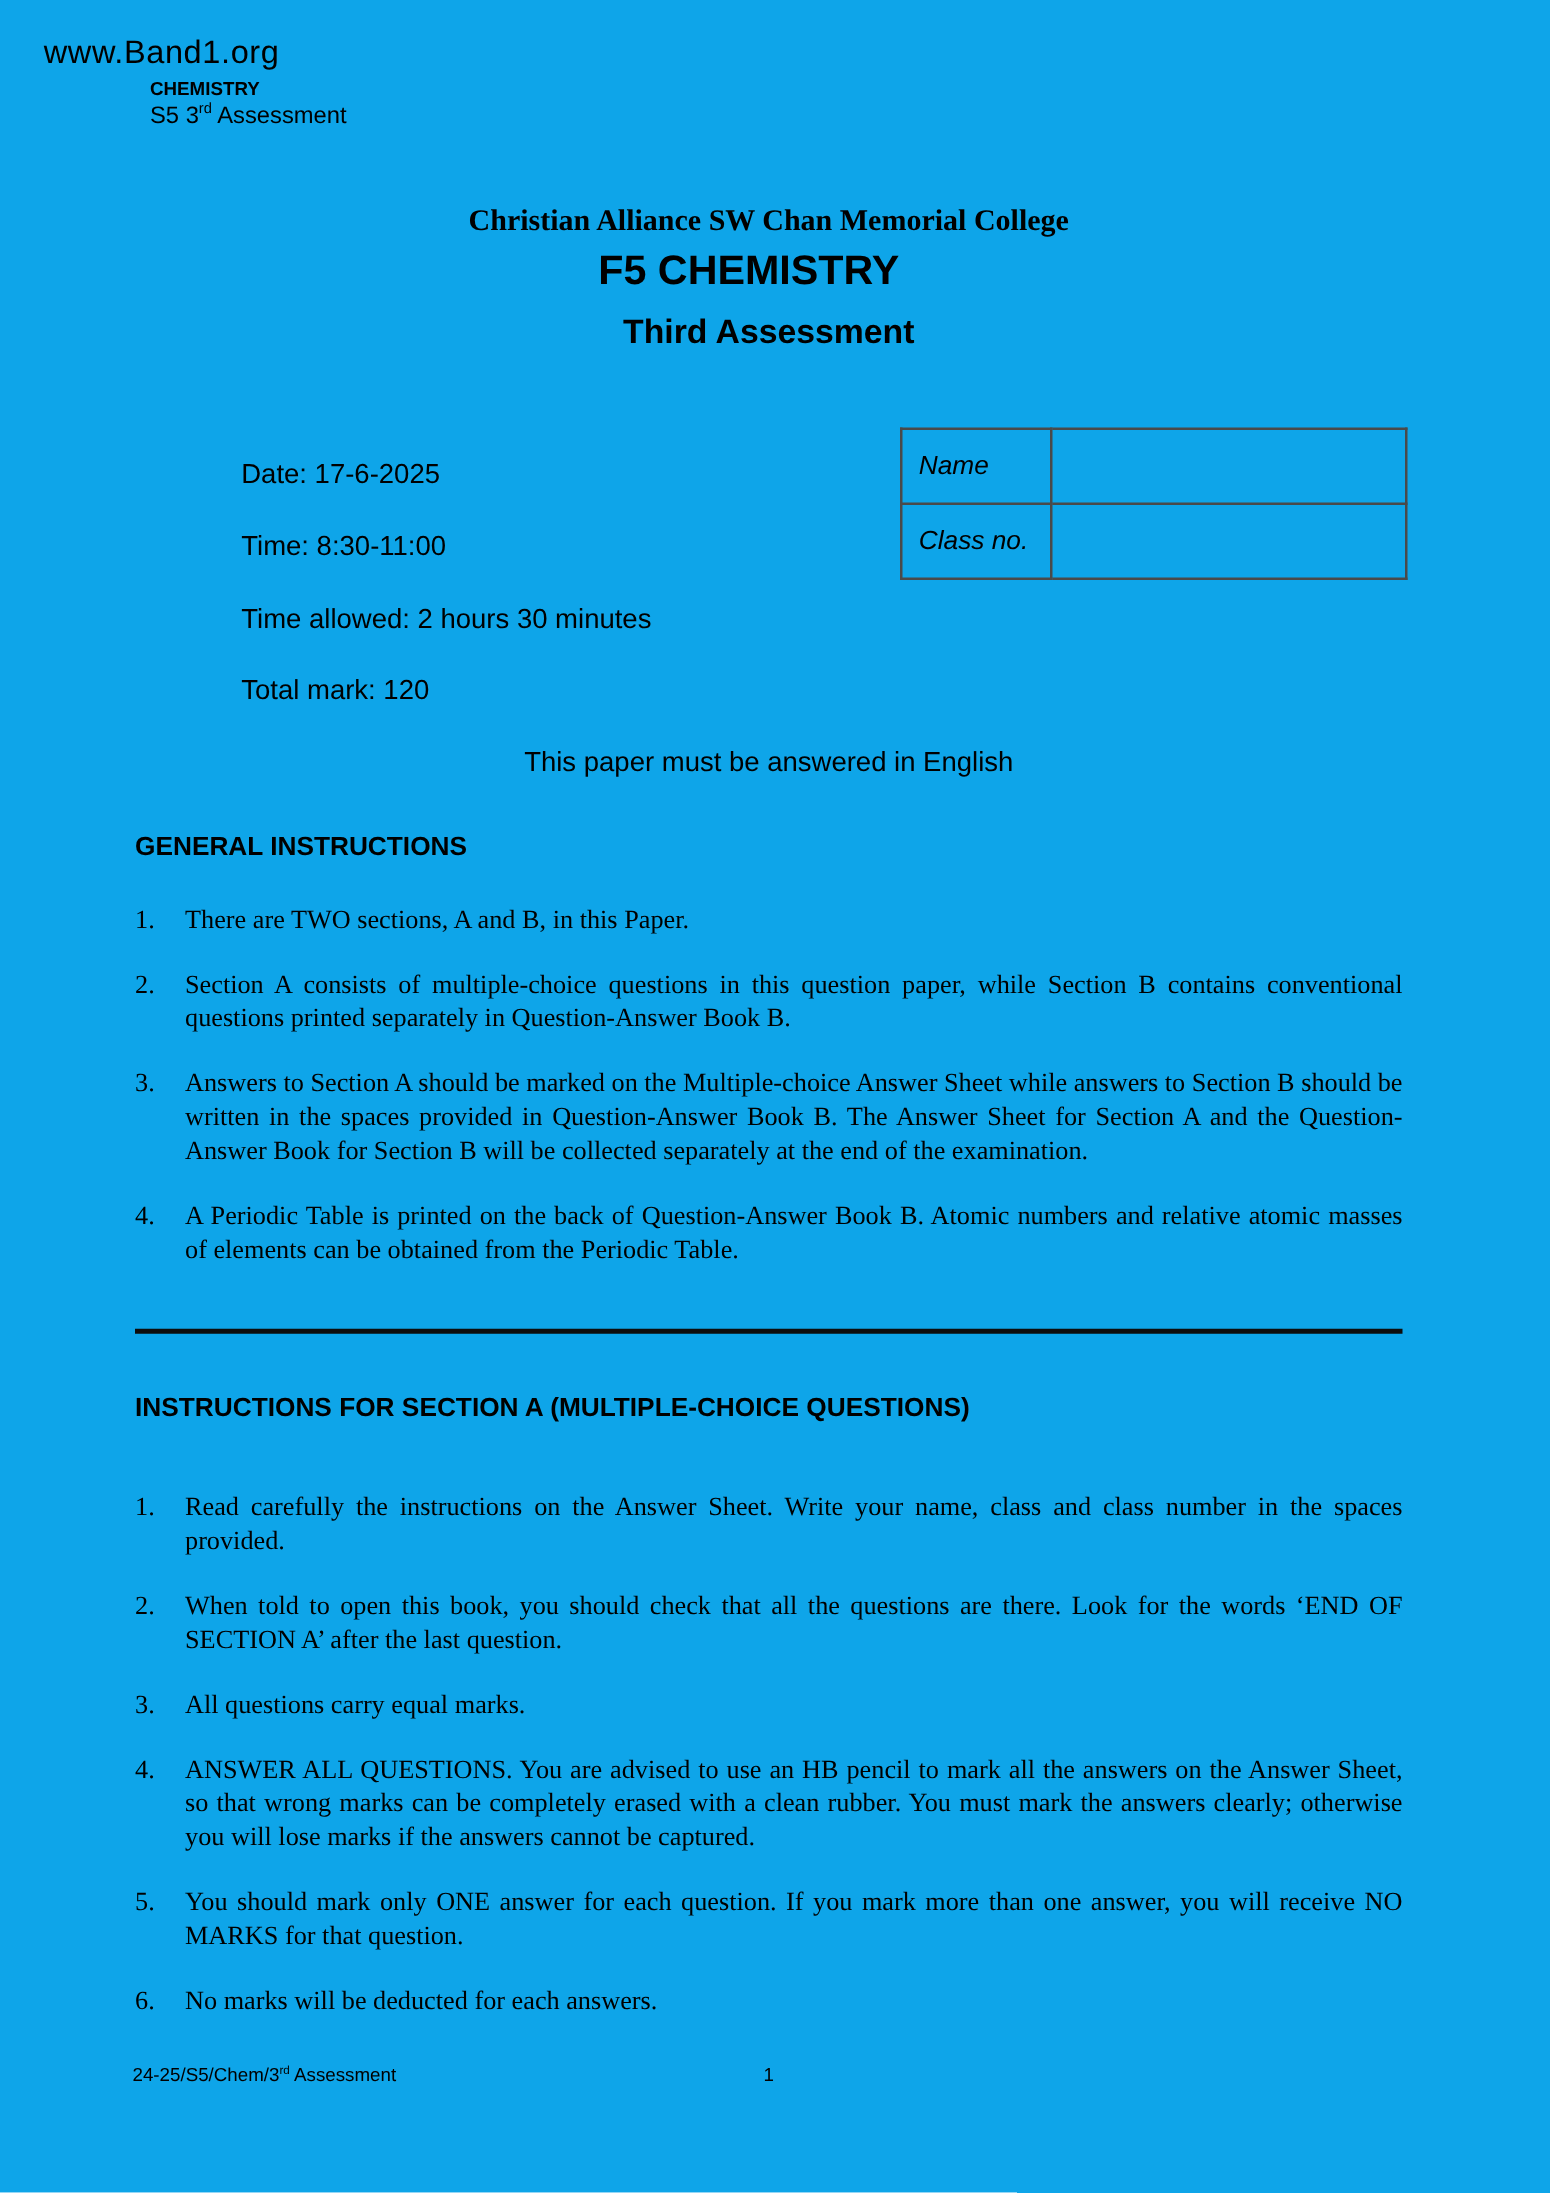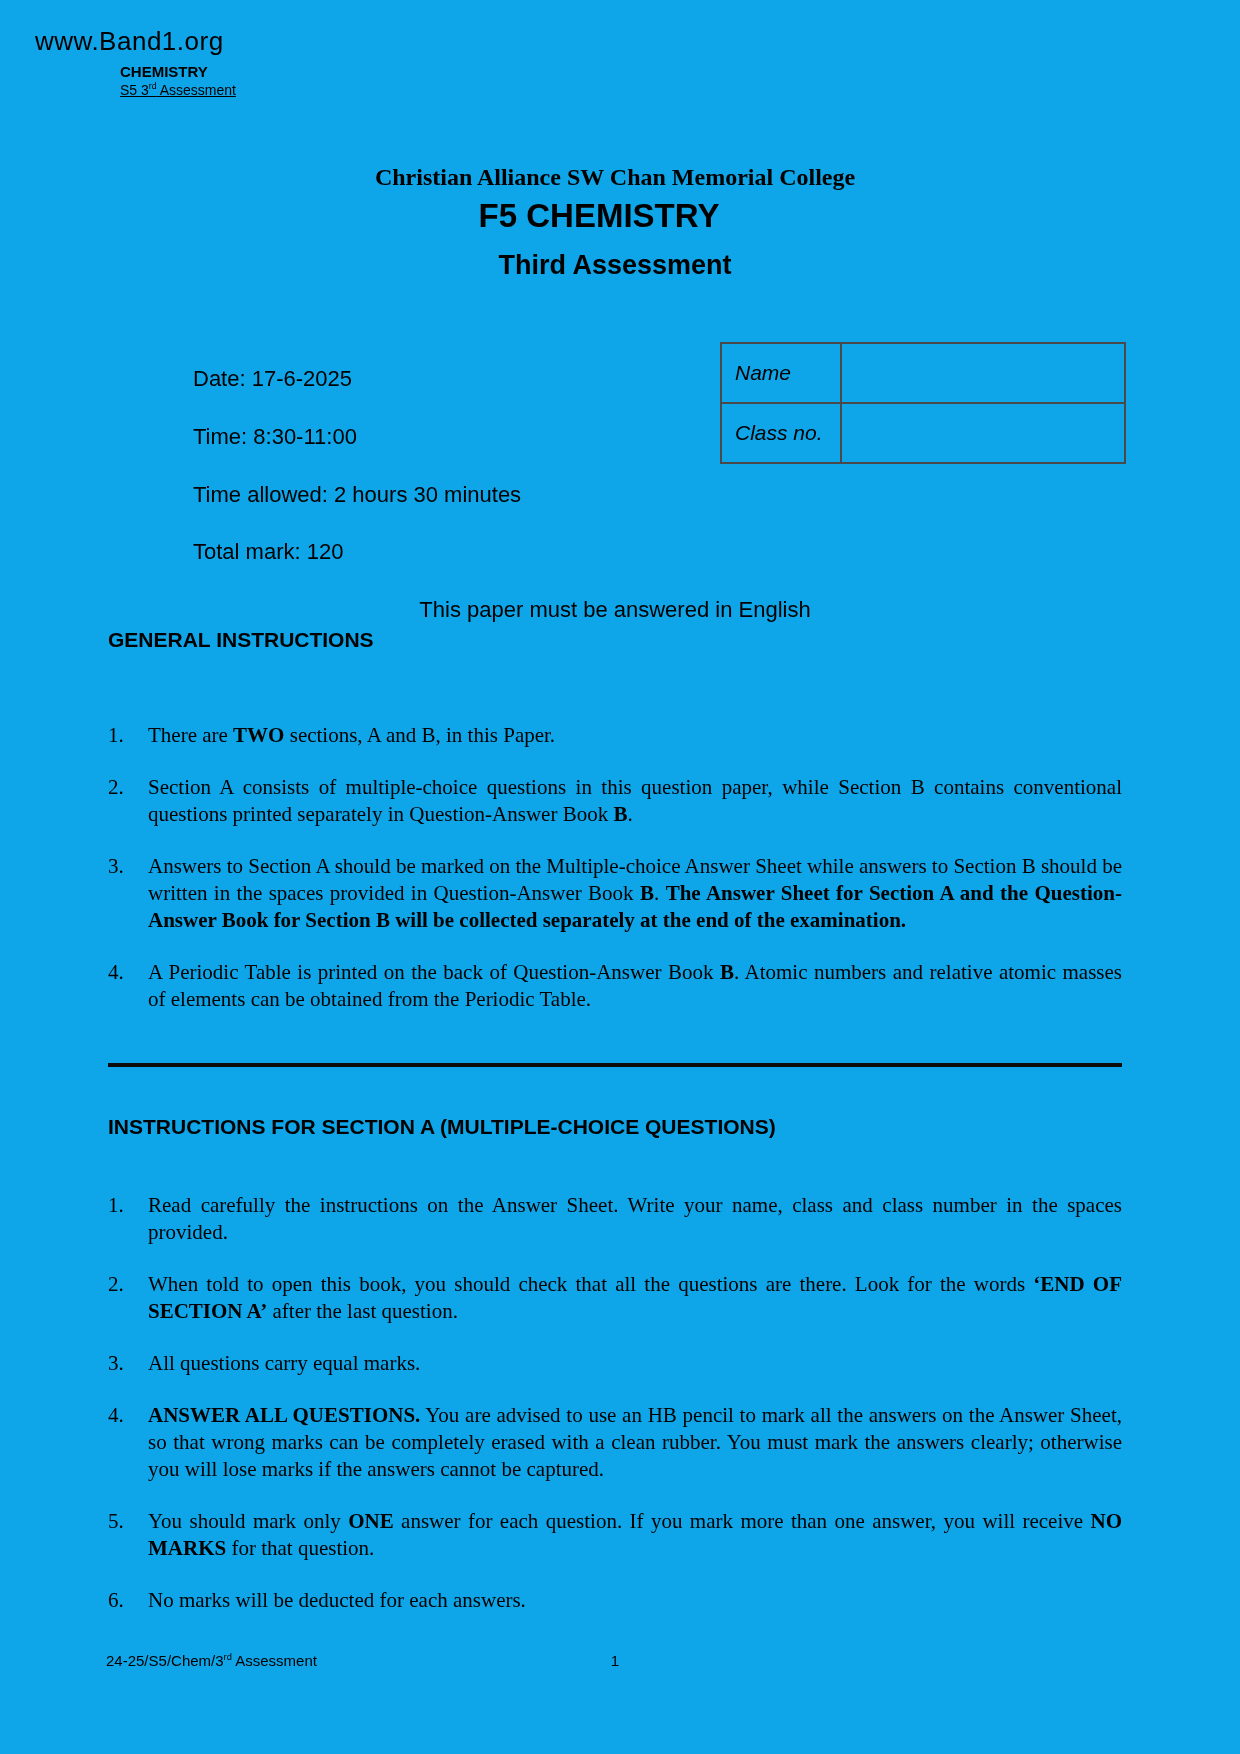--- a/index.html
+++ b/index.html
@@ -4,21 +4,21 @@
 <style>
   html,body{margin:0;padding:0;background:#fff;}
   .page{position:relative;width:1240px;height:1754px;background:#0ea5e9;color:#000;
         font-family:"Liberation Serif",serif;overflow:hidden;}
   sup{font-size:0.62em;vertical-align:super;line-height:0;}
 
   .watermark{position:absolute;left:35px;top:26px;font-family:"Liberation Sans",sans-serif;
              font-size:26px;letter-spacing:0.5px;}
   .corner{position:absolute;left:104px;top:63px;font-family:"Liberation Sans",sans-serif;margin-left:16px;}
   .corner-subject{font-weight:bold;font-size:15px;}
-  .corner-line2{font-size:14px;margin-top:2px;text-decoration:underline;}
+  .corner-line2{font-size:19px;margin-top:2px;}
 
   .college{position:absolute;left:108px;width:1014px;top:164px;text-align:center;
            font-weight:bold;font-size:24px;font-family:"Liberation Serif",serif;}
   .title{position:absolute;left:92px;width:1014px;top:197px;text-align:center;
          font-weight:bold;font-size:33px;font-family:"Liberation Sans",sans-serif;}
   .subtitle{position:absolute;left:108px;width:1014px;top:250px;text-align:center;
             font-weight:bold;font-size:27px;font-family:"Liberation Sans",sans-serif;}
 
   .info{position:absolute;left:193px;font-family:"Liberation Sans",sans-serif;font-size:22px;}
   .info-0{top:366px}.info-1{top:424px}.info-2{top:482px}.info-3{top:539px}
@@ -27,30 +27,30 @@
         font-family:"Liberation Sans",sans-serif;font-size:21px;}
   .stud td{border:2px solid #4a4a4a;height:60px;box-sizing:border-box;padding:17px;font-style:italic;}
   .stud .lab{width:120px;padding-left:13px;}
   .stud .val{width:284px;}
 
   .notice{position:absolute;left:108px;width:1014px;top:597px;text-align:center;
           font-family:"Liberation Sans",sans-serif;font-size:22px;}
 
   .h1{position:absolute;left:108px;font-family:"Liberation Sans",sans-serif;
       font-weight:bold;font-size:21px;}
-  .gi{top:628px}
+  .gi{top:666px}
   .sa{top:1115px}
 
   .ilist{position:absolute;left:108px;width:1014px;}
   #general-list{top:722px}
   #seca-list{top:1192px}
   .li{display:flex;margin-bottom:25px;}
   .num{flex:0 0 40px;width:40px;font-size:21px;line-height:27px;}
   .txt{flex:1;font-size:21px;line-height:27px;text-align:justify;}
-  .txt b{font-weight:bold;}
+  .txt b{font-weight:normal;}
 
   .rule{position:absolute;left:108px;width:1014px;top:1063px;height:4px;background:#0d0d0d;}
 
   .footer-code{position:absolute;left:106px;top:1652px;font-family:"Liberation Sans",sans-serif;font-size:15px;}
   .footer-page{position:absolute;left:108px;width:1014px;top:1652px;text-align:center;
                font-family:"Liberation Sans",sans-serif;font-size:15px;}
 </style>
 </head>
 <body>
 

